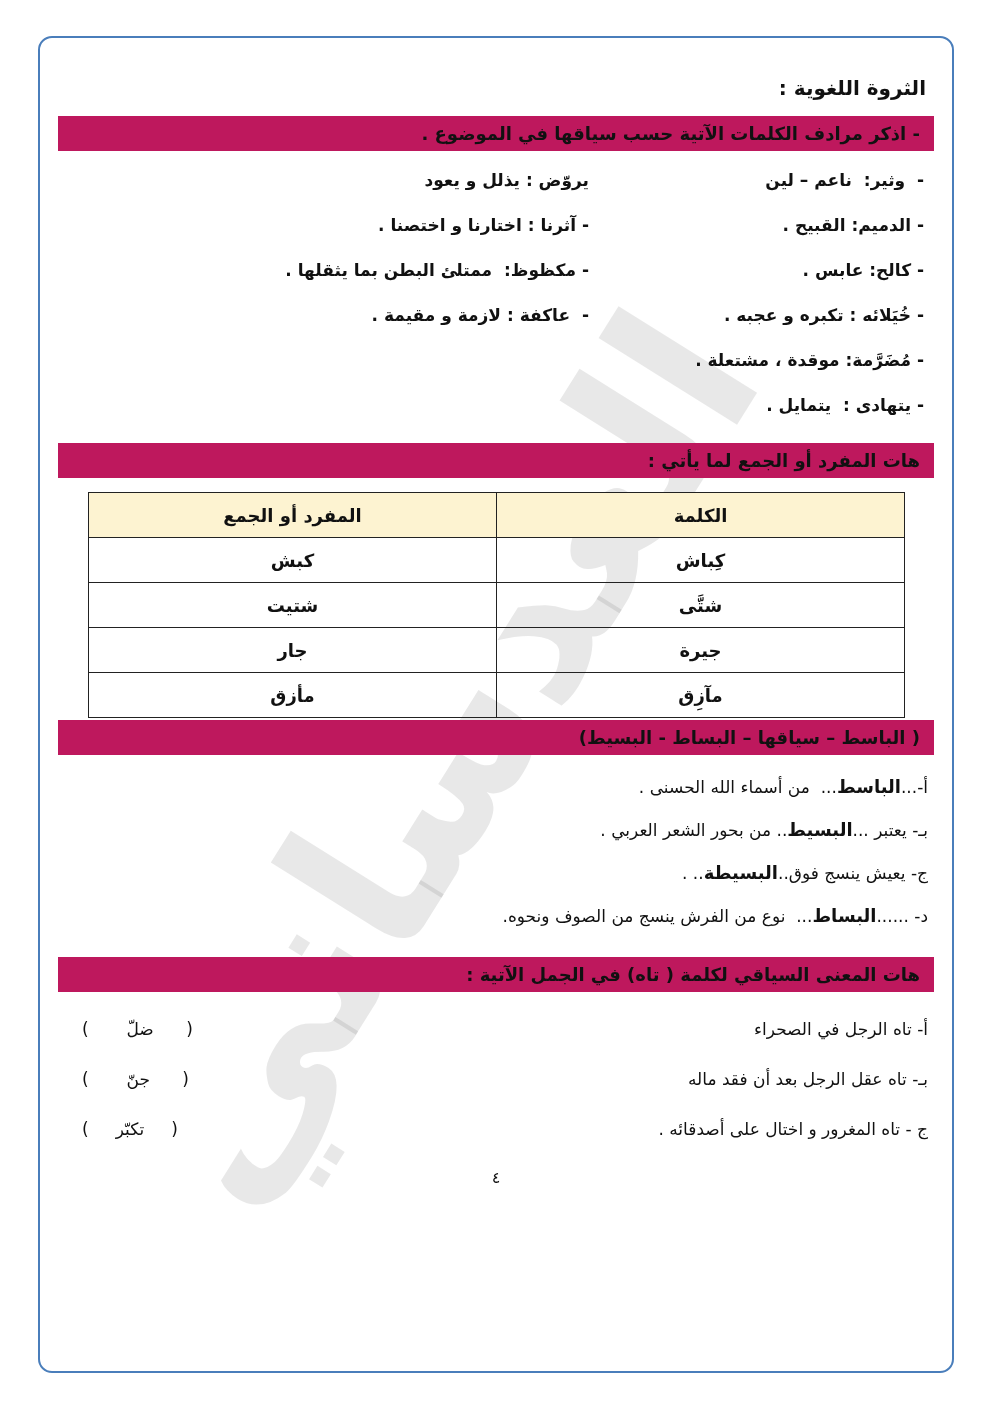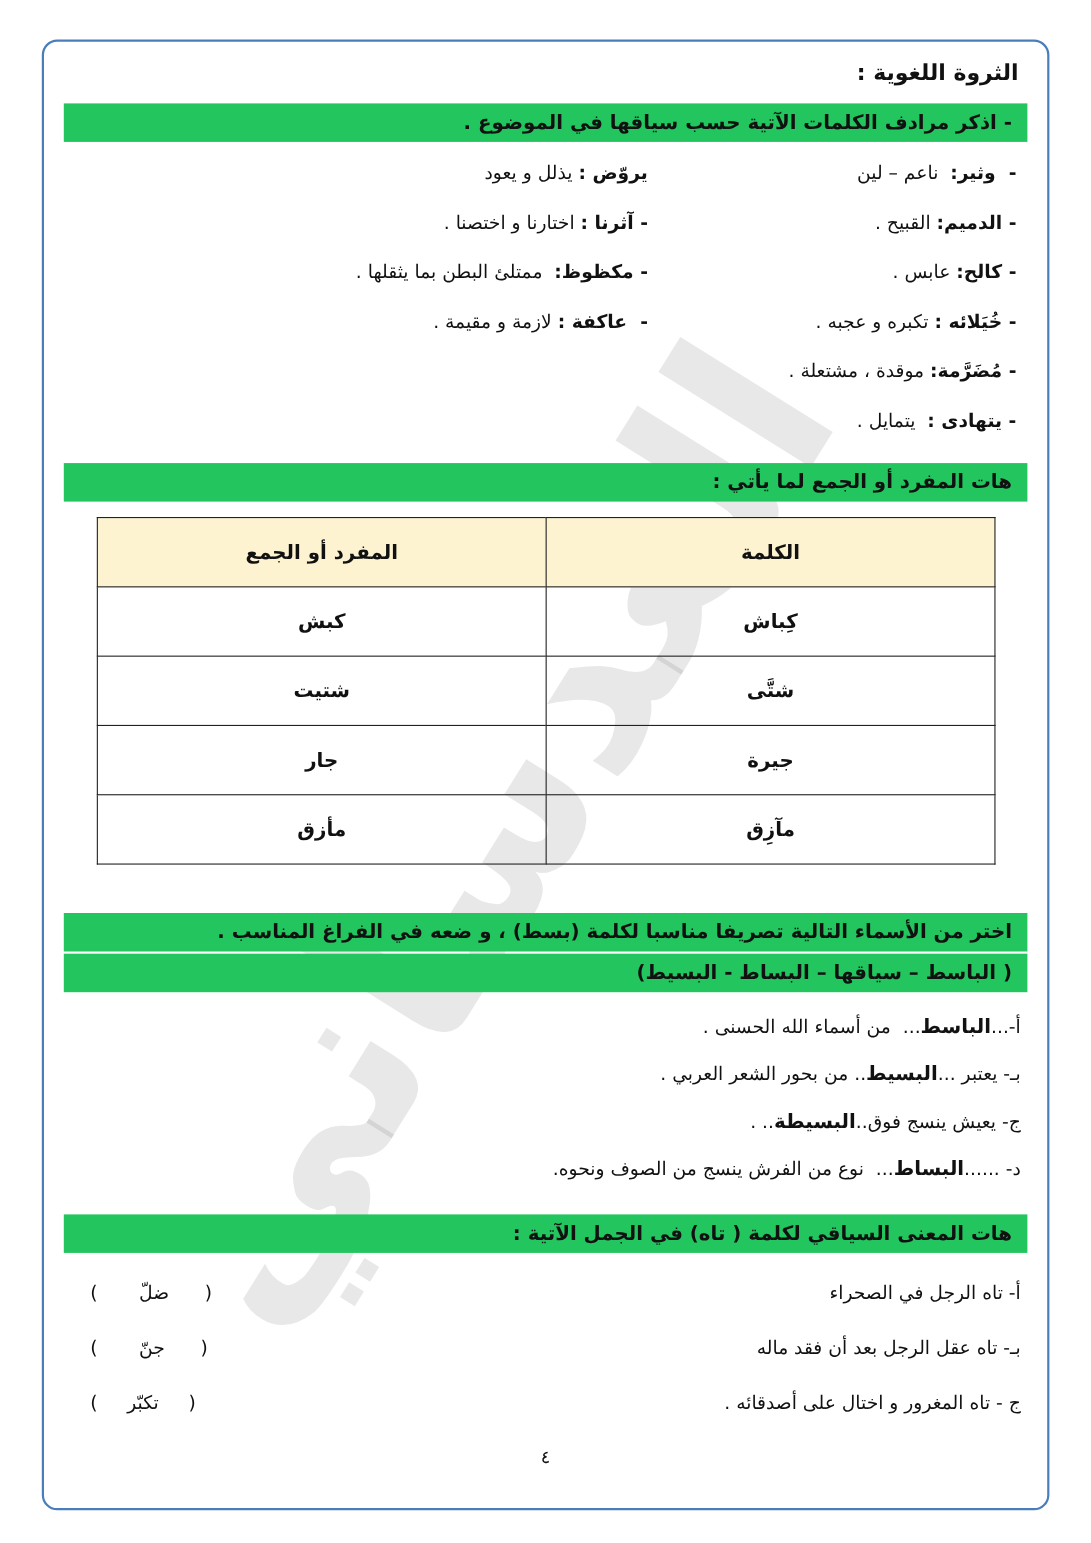--- a/index.html
+++ b/index.html
@@ -13,41 +13,41 @@
   }
   .watermark {
     position:absolute; top:54%; left:44%;
     transform:translate(-50%,-50%) rotate(-58deg);
     font-size:215px; font-weight:bold; color:rgba(110,110,110,0.16);
     white-space:nowrap; pointer-events:none; z-index:0;
   }
   .content { position:relative; z-index:1; }
 
   .title { text-align:center; font-weight:bold; font-size:21px; text-decoration:underline; margin-top:2px; }
-  .subtitle { text-align:right; font-weight:bold; font-size:20px; margin:2px 8px 0 0; }
+  .subtitle { text-align:right; font-weight:bold; font-size:20px; margin:24px 8px 0 0; }
 
   .bar {
-    background:#22c55e; font-weight:bold; font-size:18px;
+    background:#be185d; font-weight:bold; font-size:18px;
     padding:7px 14px; margin-top:16px; text-align:right;
   }
   .bar.tight { margin-top:2px; }
 
   .vocab { margin-top:6px; }
   .vocab-row { display:flex; direction:rtl; height:45px; align-items:center; font-size:17px; white-space:pre-wrap; }
   .vocab-right { width:345px; padding-right:10px; }
   .vocab-left { flex:1; }
   .term { font-weight:bold; }
-  .def { font-weight:normal; }
+  .def { font-weight:bold; }
 
   table.sp-table {
     border-collapse:collapse; direction:rtl;
     margin:14px 29px 0 30px; width:calc(100% - 59px);
   }
   .sp-table th, .sp-table td {
-    border:1.5px solid #222; height:63px; text-align:center;
+    border:1.5px solid #222; height:45px; text-align:center;
     font-weight:bold; font-size:18px;
   }
   .sp-table th { background:#fdf3d1; }
   .sp-table .col-word { width:50%; }
 
   .fill-lines { margin:10px 6px 0 0; }
   .fill-line { height:43px; line-height:43px; font-size:17px; white-space:pre-wrap; }
   .fill-answer { font-weight:bold; font-size:18px; }
 
   .ctx-lines { margin-top:12px; }
@@ -116,21 +116,20 @@
         <td>جيرة</td>
         <td>جار</td>
       </tr>
       <tr>
         <td>مآزِق</td>
         <td>مأزق</td>
       </tr>
     </tbody>
       </table>
 
-    <div class="bar" style="margin-top:44px;">اختر من الأسماء التالية تصريفا مناسبا لكلمة (بسط) ، و ضعه في الفراغ المناسب .</div>
     <div class="bar tight">( الباسط – سياقها – البساط - البسيط)</div>
 
     <div class="fill-lines">
       <div class="fill-line"><span>أ-...</span><span class="fill-answer">الباسط</span><span>...  من أسماء الله الحسنى .</span></div>
       <div class="fill-line"><span>بـ- يعتبر ...</span><span class="fill-answer">البسيط</span><span>.. من بحور الشعر العربي .</span></div>
       <div class="fill-line"><span>ج- يعيش ينسج فوق..</span><span class="fill-answer">البسيطة</span><span>.. .</span></div>
       <div class="fill-line"><span>د- ......</span><span class="fill-answer">البساط</span><span>...  نوع من الفرش ينسج من الصوف ونحوه.</span></div>
     </div>
 
     <div class="bar" style="margin-top:20px;">هات المعنى السياقي لكلمة ( تاه) في الجمل الآتية :</div>

